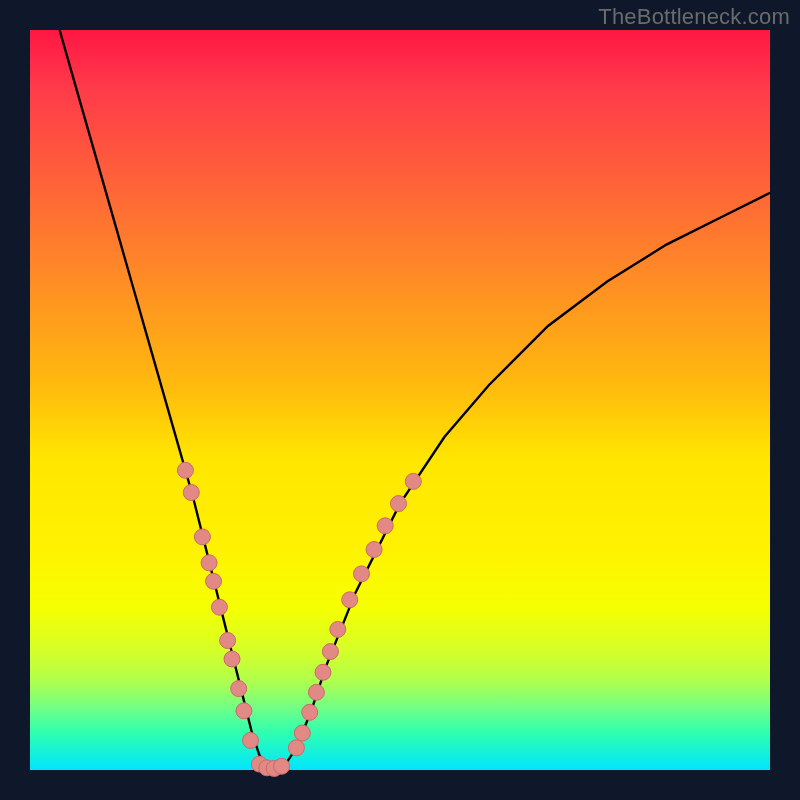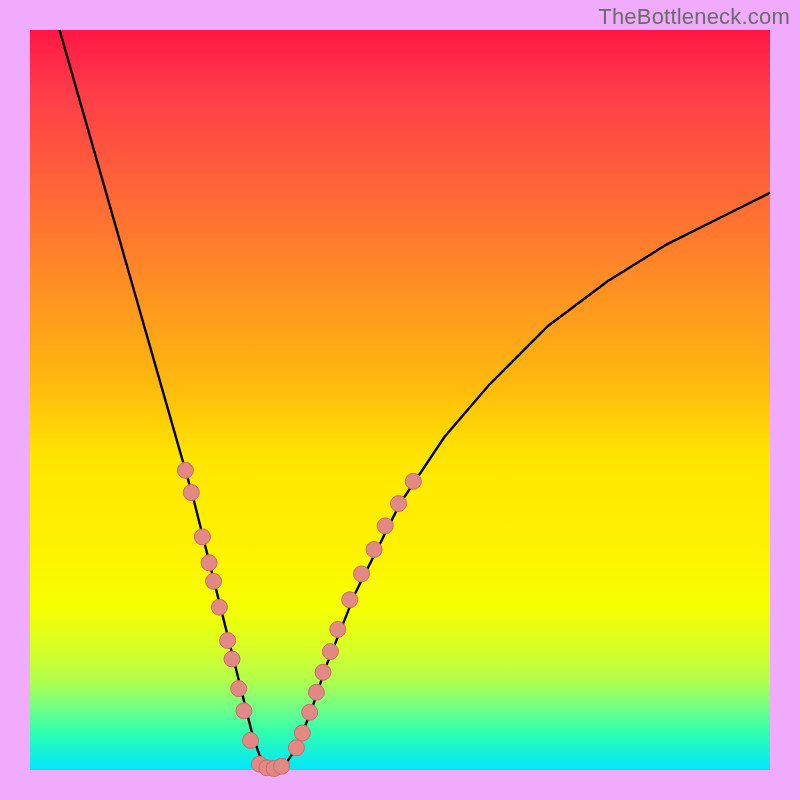--- a/index.html
+++ b/index.html
@@ -8,21 +8,21 @@
     width: 800px;
     height: 800px;
     overflow: hidden;
     background: #000;
     font-family: Arial, Helvetica, sans-serif;
   }
   .frame {
     position: relative;
     width: 800px;
     height: 800px;
-    background: #f0abfc;
+    background: #0f172a;
   }
   .plot {
     position: absolute;
     left: 30px;
     top: 30px;
     width: 740px;
     height: 740px;
     background: linear-gradient(
       to bottom,
       #ff1744 0%,

